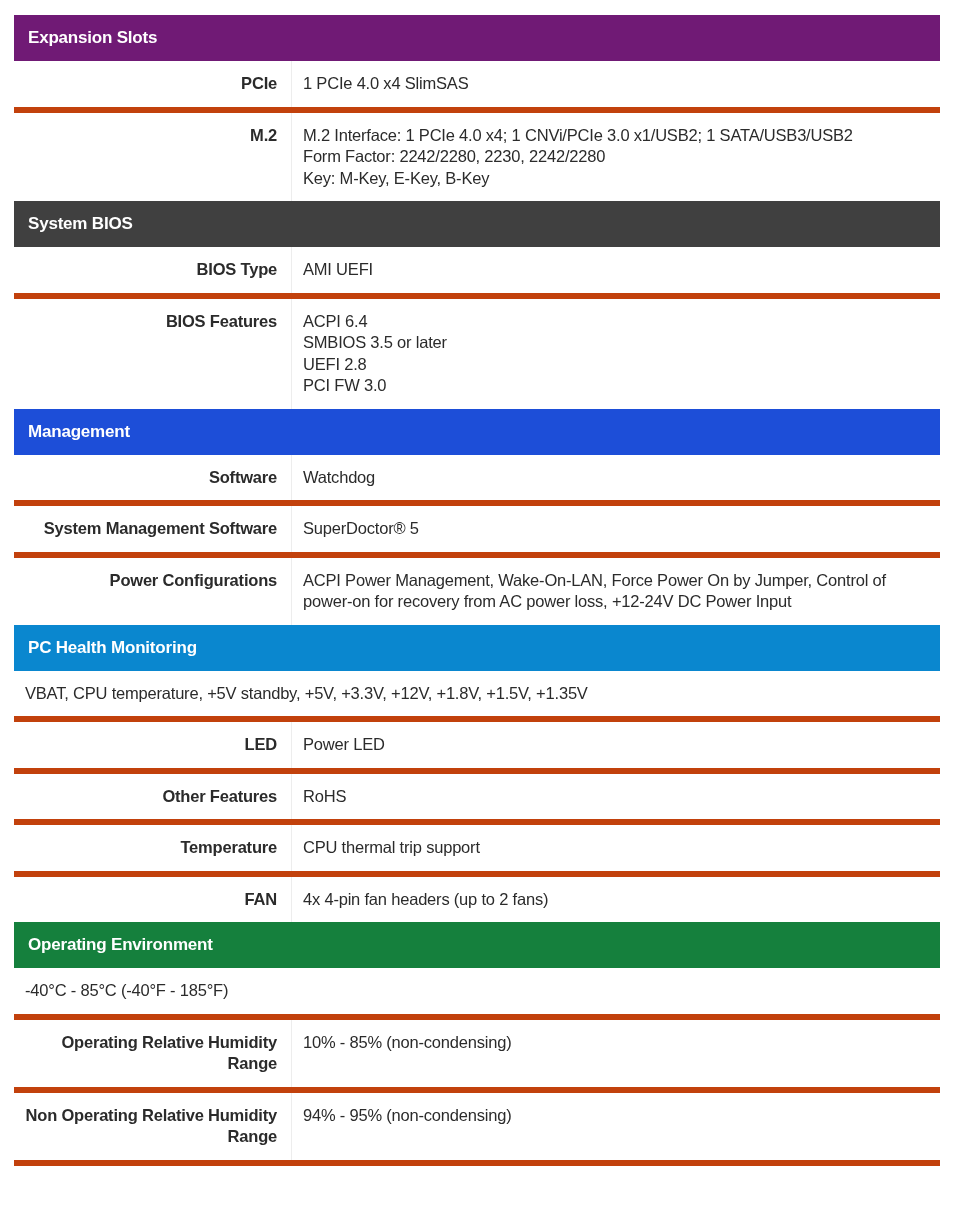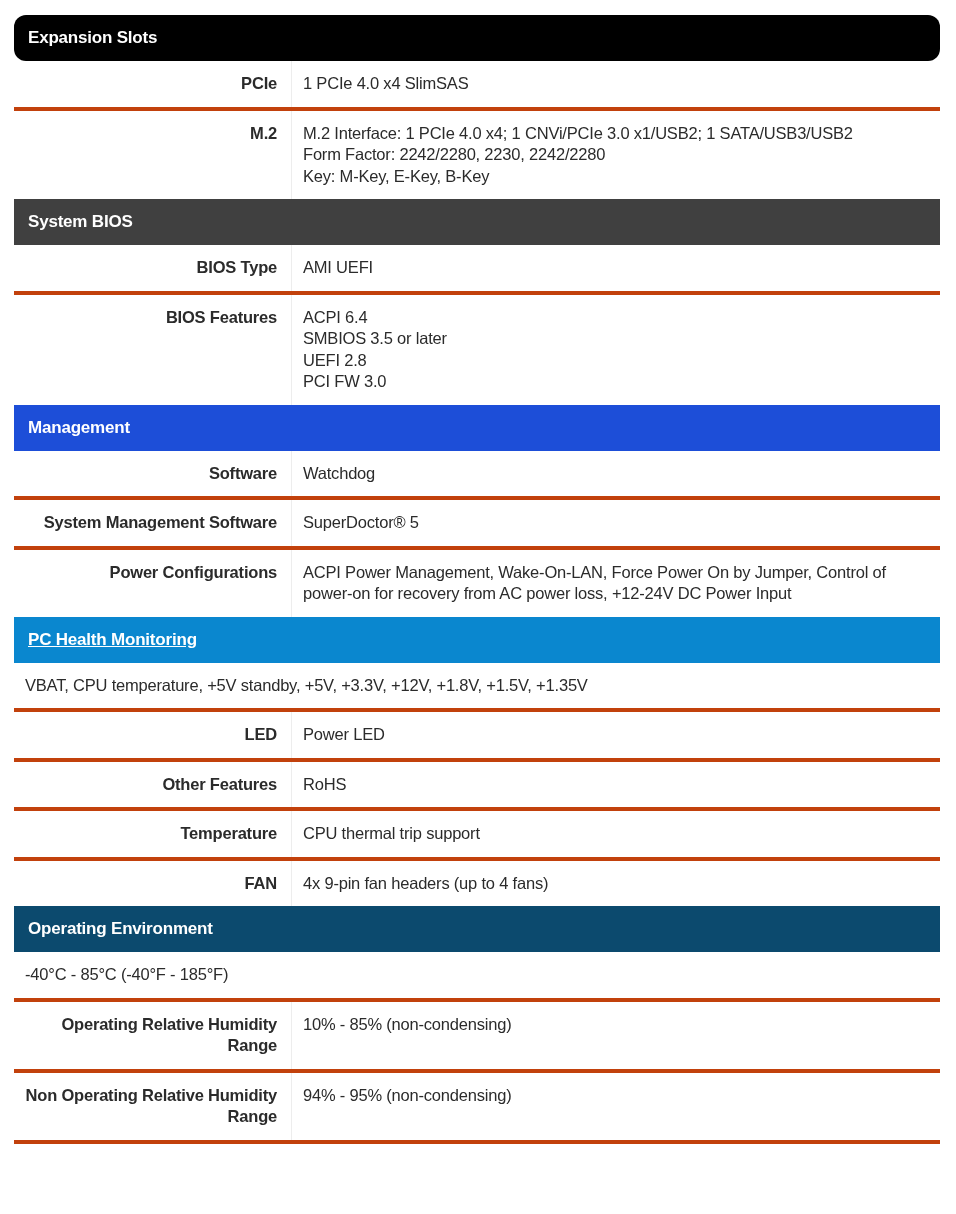--- a/index.html
+++ b/index.html
@@ -28,21 +28,21 @@
     padding-left: 14px;
     box-sizing: border-box;
   }
   .section-header .section-title {
     font-weight: bold;
     font-size: 17px;
   }
   .spec-row {
     display: flex;
     align-items: stretch;
-    border-bottom: 4px solid #c2410c;
+    border-bottom: 6px solid #c2410c;
   }
   
   .section:not(.final) .rows .spec-row:last-child {
     border-bottom: none;
   }
   .label-cell {
     flex: none;
     width: 278px;
     box-sizing: border-box;
     text-align: right;
@@ -57,21 +57,21 @@
   }
   .value-line {
     white-space: normal;
   }
 </style>
 </head>
 <body>
 
 <div class="spec-table" id="spec-table">
     <div class="section">
-      <div class="section-header" style="background: #000000; color: rgb(255, 255, 255); border-radius: 12px;">
+      <div class="section-header" style="background: #701a75; color: rgb(255, 255, 255);">
         <span class="section-title">Expansion Slots</span>
       </div>
       <div class="rows">
         <div class="spec-row">
           <div class="label-cell">PCIe</div>
           <div class="value-cell">
             <div class="value-line">1 PCIe 4.0 x4 SlimSAS</div>
           </div>
         </div>
         <div class="spec-row">
@@ -125,21 +125,21 @@
         </div>
         <div class="spec-row">
           <div class="label-cell">Power Configurations</div>
           <div class="value-cell">
             <div class="value-line">ACPI Power Management, Wake-On-LAN, Force Power On by Jumper, Control of power-on for recovery from AC power loss, +12-24V DC Power Input</div>
           </div>
         </div>
       </div>
     </div>
     <div class="section">
-      <div class="section-header" style="background: rgb(10, 135, 207); color: rgb(255, 255, 255); text-decoration: underline;">
+      <div class="section-header" style="background: rgb(10, 135, 207); color: rgb(255, 255, 255);">
         <span class="section-title">PC Health Monitoring</span>
       </div>
       <div class="rows">
         <div class="spec-row">
           <div class="value-cell">
             <div class="value-line">VBAT, CPU temperature, +5V standby, +5V, +3.3V, +12V, +1.8V, +1.5V, +1.35V</div>
           </div>
         </div>
         <div class="spec-row">
           <div class="label-cell">LED</div>
@@ -155,27 +155,27 @@
         </div>
         <div class="spec-row">
           <div class="label-cell">Temperature</div>
           <div class="value-cell">
             <div class="value-line">CPU thermal trip support</div>
           </div>
         </div>
         <div class="spec-row">
           <div class="label-cell">FAN</div>
           <div class="value-cell">
-            <div class="value-line">4x 9-pin fan headers (up to 4 fans)</div>
+            <div class="value-line">4x 4-pin fan headers (up to 2 fans)</div>
           </div>
         </div>
       </div>
     </div>
     <div class="section final">
-      <div class="section-header" style="background: #0c4a6e; color: rgb(255, 255, 255);">
+      <div class="section-header" style="background: #15803d; color: rgb(255, 255, 255);">
         <span class="section-title">Operating Environment</span>
       </div>
       <div class="rows">
         <div class="spec-row">
           <div class="value-cell">
             <div class="value-line">-40°C - 85°C (-40°F - 185°F)</div>
           </div>
         </div>
         <div class="spec-row">
           <div class="label-cell">Operating Relative Humidity Range</div>

